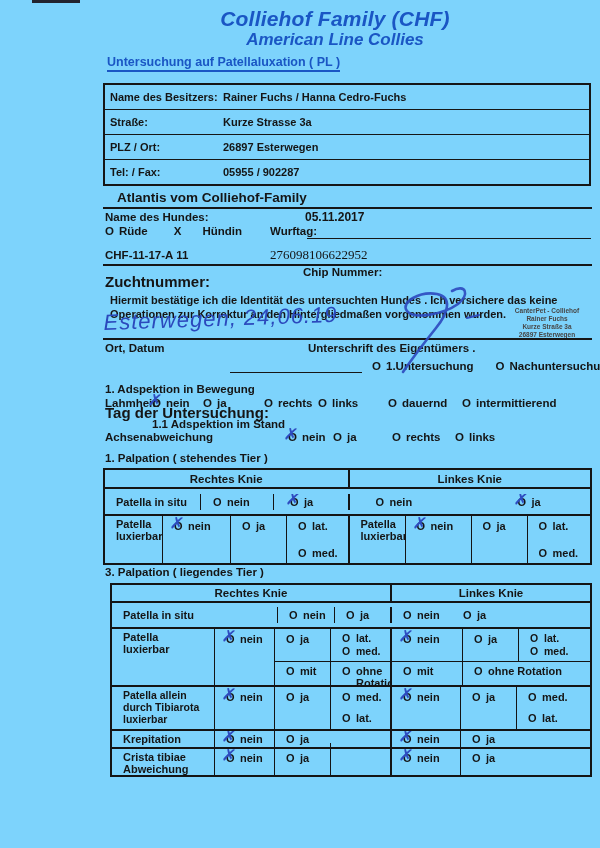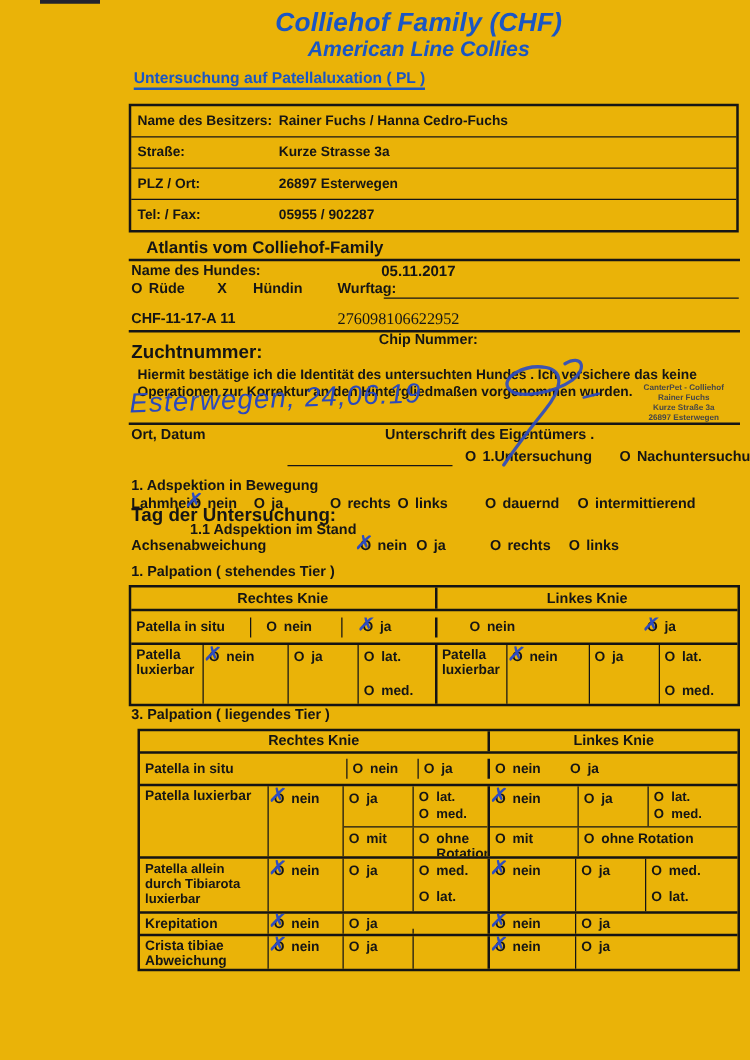--- a/index.html
+++ b/index.html
@@ -1,16 +1,16 @@
 <!DOCTYPE html>
 <html><head>
 <meta charset="utf-8">
 <style>
   html,body{margin:0;padding:0;background:#e8e8e8;}
-  .page{position:relative;width:600px;height:848px;background:#eab308;overflow:hidden;
+  .page{position:relative;width:600px;height:848px;background:#7dd3fc;overflow:hidden;
         font-family:"Liberation Sans",sans-serif;color:#151515;font-weight:700;}
   .abs{position:absolute;}
   .blue{color:#1a56c4;}
   .ital{font-style:italic;}
   .ctr{text-align:center;}
   
   .h-title{font-size:21px;letter-spacing:.2px;}
   .h-sub{font-size:17px;}
   .form-title{font-size:12.5px;border-bottom:2px solid #1a56c4;padding-bottom:1px;}
   
@@ -24,21 +24,21 @@
   .oval{font-size:11px;}
   
   .opt{display:inline-flex;align-items:baseline;gap:5px;white-space:nowrap;}
   .circ{position:relative;display:inline-block;min-width:9px;}
   .opt.checked .circ::after{content:"✗";position:absolute;left:-4px;top:-5px;font-size:17px;
         line-height:1;color:#2e4cc0;font-weight:400;transform:rotate(8deg);}
   
   .tbl{border:2px solid #141414;box-sizing:border-box;display:flex;flex-direction:column;font-size:11px;}
   .trow{display:flex;border-top:2px solid #141414;box-sizing:border-box;}
   .trow:first-child{border-top:0;}
-  .tc{border-left:1.5px solid #141414;padding:2px 4px;box-sizing:border-box;flex:0 0 auto;overflow:hidden;}
+  .tc{border-left:1.5px solid #141414;padding:2px 11px;box-sizing:border-box;flex:0 0 auto;overflow:hidden;}
   .tc:first-child{border-left:0;}
   .tc.div{border-left:2px solid #141414;}
   .tc.grow{flex:1 1 auto;}
   .tc.head{display:flex;align-items:center;justify-content:center;font-size:11.5px;}
   .tc.vgap{display:flex;flex-direction:column;justify-content:space-between;}
   .tc.vtop{display:flex;flex-direction:column;gap:1px;}
   .stack{display:flex;flex-direction:column;padding:0;}
   .subrow{display:flex;flex:1 1 auto;border-top:1.5px solid #141414;box-sizing:border-box;}
   .subrow:first-child{border-top:0;}
   .small{font-size:10.5px;}

